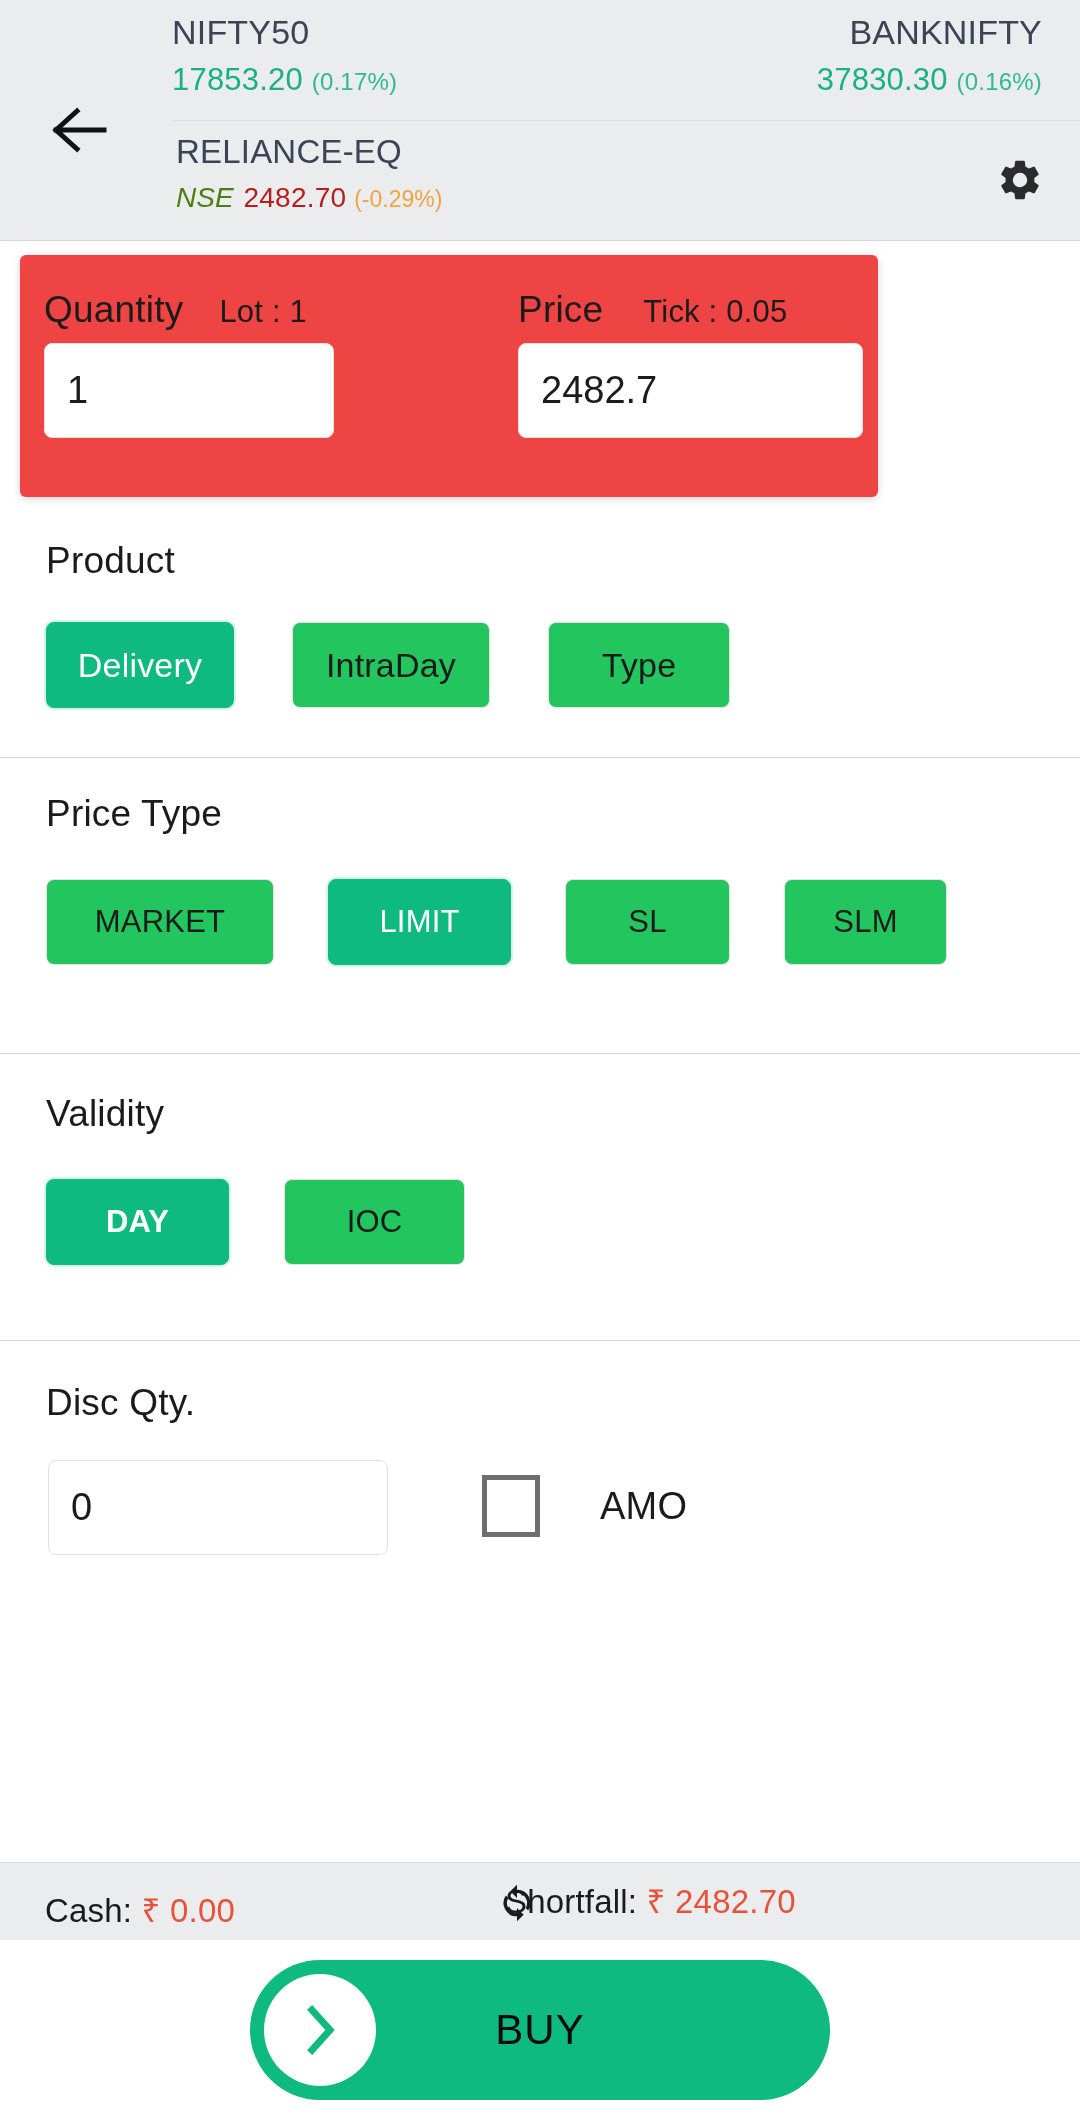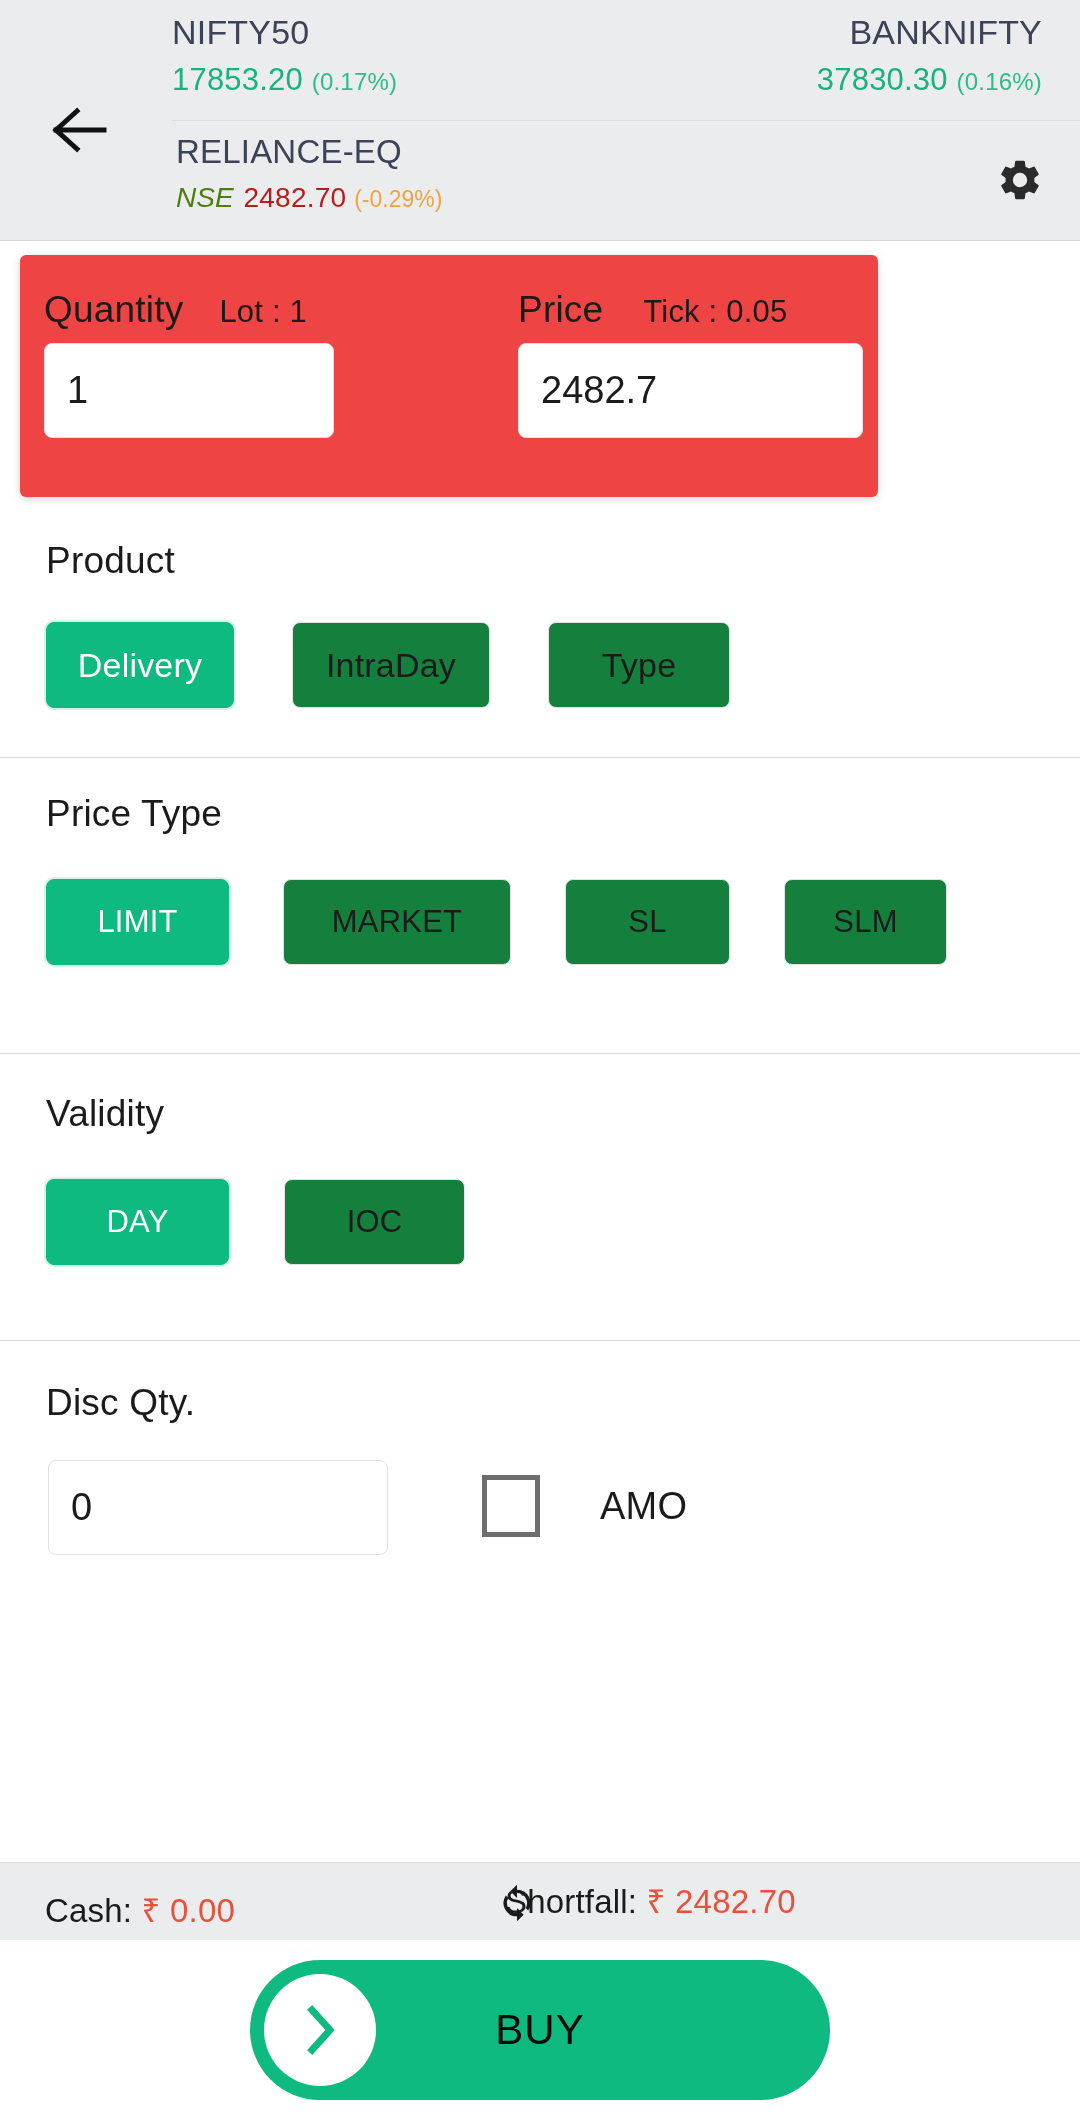--- a/index.html
+++ b/index.html
@@ -136,21 +136,21 @@
     left: 46px; top: 0;
     font-size: 37px;
     color: #1b1b1b;
     letter-spacing: 0.2px;
   }
   .chip-row { position: absolute; left: 46px; display: flex; }
   .chip {
     height: 86px;
     border: 1px solid #e3e3e3;
     border-radius: 8px;
-    background: #15803d;
+    background: #22c55e;
     color: #1b1b1b;
     display: flex;
     align-items: center;
     justify-content: center;
     font-family: "Liberation Sans", sans-serif;
     letter-spacing: 0.2px;
   }
   .chip.sel {
     background: #0fba80;
     border-color: #0fba80;
@@ -174,21 +174,21 @@
   #sec-pricetype .chip-row { top: 86px; }
   #sec-pricetype .chip { font-size: 31px; margin-right: 54px; }
   #sec-pricetype .chip.c0 { width: 183px; }
   #sec-pricetype .chip.c1 { width: 228px; }
   #sec-pricetype .chip.c2 { width: 165px; }
   #sec-pricetype .chip.c3 { width: 163px; }
 
   
   #sec-validity .chip-row { top: 86px; }
   #sec-validity .chip { font-size: 31px; margin-right: 55px; }
-  #sec-validity .chip.c0 { width: 183px; }
+  #sec-validity .chip.c0 { width: 183px; font-weight: bold; }
   #sec-validity .chip.c1 { width: 181px; }
 
   
   #sec-disc .disc-input {
     position: absolute;
     left: 48px; top: 78px;
     width: 340px; height: 95px;
     border: 1px solid #e2e2e2;
     border-radius: 8px;
     background: #fff;
@@ -357,22 +357,22 @@
       <div class="chip sel c0">Delivery</div>
       <div class="chip c1">IntraDay</div>
       <div class="chip c2">Type</div>
     </div>
   </div>
   <div class="divider" style="top:757px;"></div>
 
   <div class="section" id="sec-pricetype" style="top:793px;height:240px;">
     <div class="sec-title">Price Type</div>
     <div class="chip-row">
+      <div class="chip c1">MARKET</div>
       <div class="chip sel c0">LIMIT</div>
-      <div class="chip c1">MARKET</div>
       <div class="chip c2">SL</div>
       <div class="chip c3">SLM</div>
     </div>
   </div>
   <div class="divider" style="top:1053px;"></div>
 
   <div class="section" id="sec-validity" style="top:1093px;height:240px;">
     <div class="sec-title">Validity</div>
     <div class="chip-row">
       <div class="chip sel c0">DAY</div>

